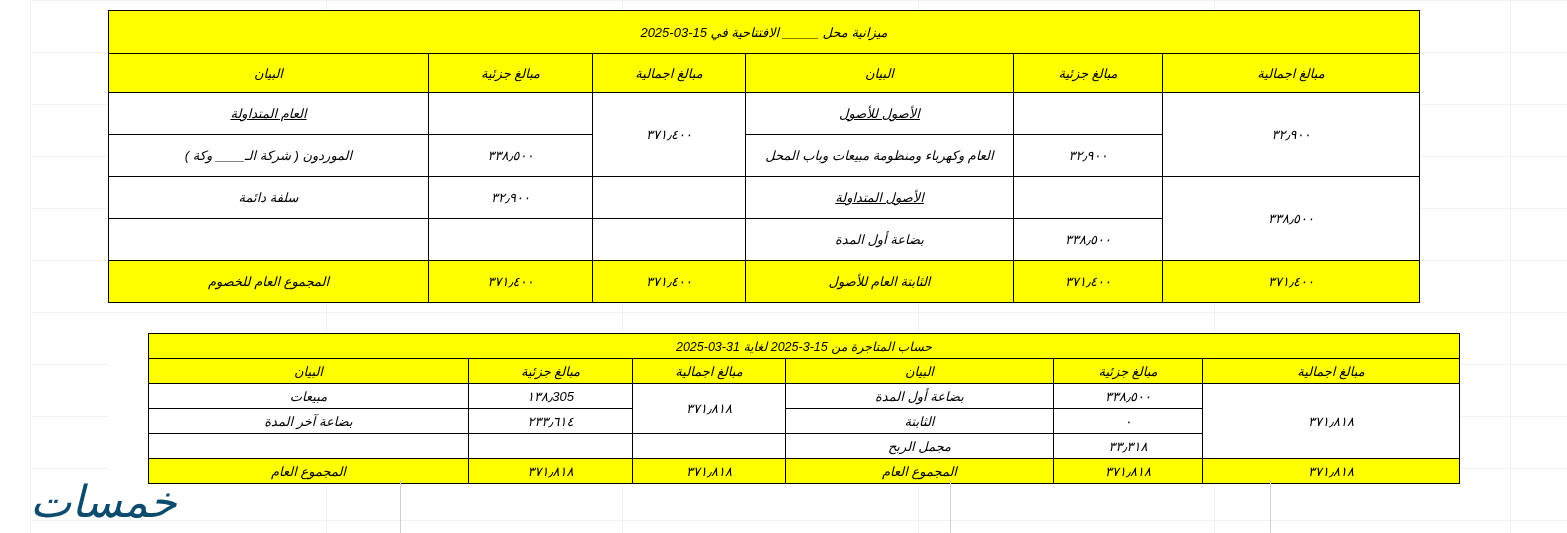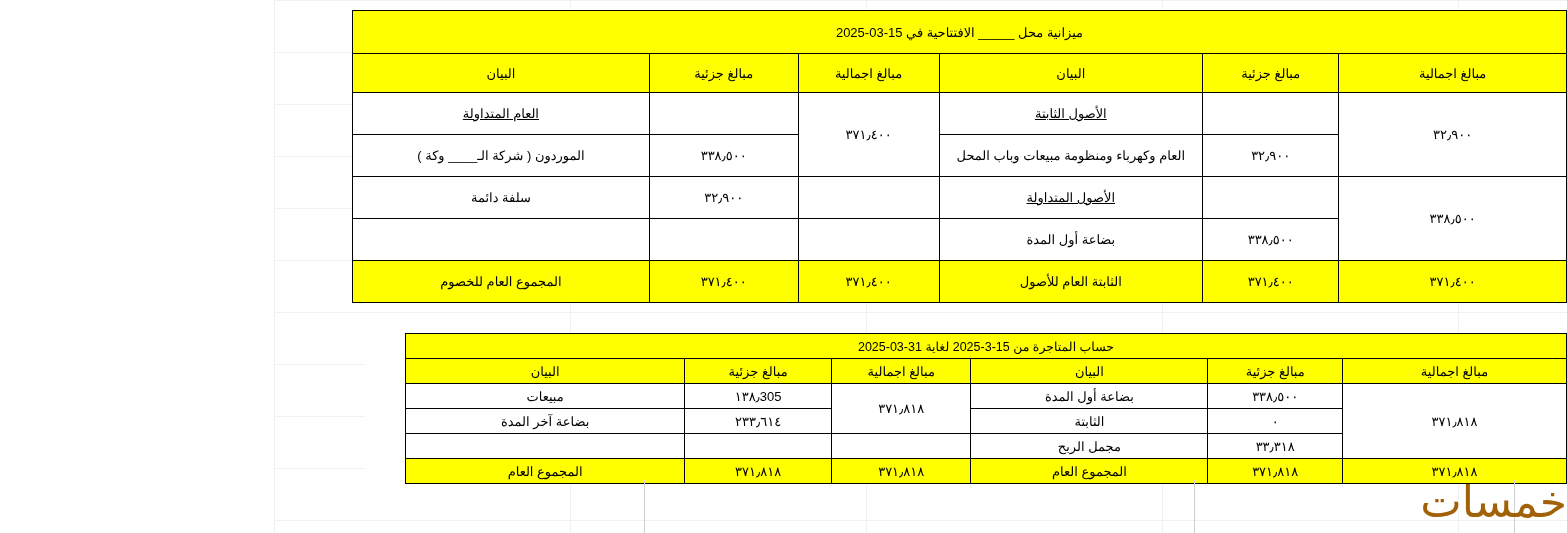--- a/index.html
+++ b/index.html
@@ -3,24 +3,25 @@
 <meta charset="utf-8">
 <style>
   html, body {
     margin: 0;
     padding: 0;
     background: #ffffff;
     font-family: "Liberation Sans", sans-serif;
   }
   .sheet {
     position: relative;
-    width: 1293px;
+    width: 1537px;
     height: 533px;
     background: #ffffff;
     overflow: hidden;
+    font-style: italic;
   }
   
   .bg-grid {
     position: absolute;
     inset: 0;
     background-image:
       linear-gradient(to right, #d9d9d9 1px, transparent 1px),
       linear-gradient(to bottom, #d9d9d9 1px, transparent 1px);
     background-size: 148px 26px;
     opacity: .55;
@@ -61,23 +62,23 @@
   .rtl-right { text-align: right; padding-right: 10px; }
   .num { font-size: 13px; letter-spacing: .2px; }
 
   
   .compact td { height: 20px; font-size: 12.5px; padding: 0 6px; }
   .compact .title-cell { height: 20px; font-size: 12.5px; }
   .watermark {
     position: absolute;
     left: 0; right: 0;
     bottom: 6px;
-    text-align: right;
+    text-align: left;
     font-size: 44px;
-    color: #a16207;
+    color: #0c4a6e;
     letter-spacing: 6px;
     pointer-events: none;
     user-select: none;
     font-family: "DejaVu Sans", sans-serif;
   }
   .vline {
     position: absolute;
     top: 0;
     bottom: 0;
     width: 1px;
@@ -109,21 +110,21 @@
           <td class="yellow hdr">مبالغ اجمالية</td>
           <td class="yellow hdr">مبالغ جزئية</td>
           <td class="yellow hdr">البيان</td>
           <td class="yellow hdr">مبالغ اجمالية</td>
           <td class="yellow hdr">مبالغ جزئية</td>
           <td class="yellow hdr">البيان</td>
         </tr>
         <tr class="row-tall">
           <td rowspan="2" class="num">٣٢٫٩٠٠</td>
           <td></td>
-          <td class="rtl-right underline-head">الأصول الثابتة</td>
+          <td class="rtl-right underline-head">الأصول للأصول</td>
           <td rowspan="2" class="num">٣٧١٫٤٠٠</td>
           <td></td>
           <td class="rtl-right underline-head">العام المتداولة</td>
         </tr>
         <tr class="row-tall">
           <td class="num">٣٢٫٩٠٠</td>
           <td class="rtl-right">العام وكهرباء ومنظومة مبيعات  وباب المحل</td>
           <td class="num">٣٣٨٫٥٠٠</td>
           <td class="rtl-right">الموردون ( شركة الـ____ وكة )</td>
         </tr>
@@ -147,21 +148,21 @@
           <td class="yellow num">٣٧١٫٤٠٠</td>
           <td class="yellow rtl-right">الثابتة العام للأصول</td>
           <td class="yellow num">٣٧١٫٤٠٠</td>
           <td class="yellow num">٣٧١٫٤٠٠</td>
           <td class="yellow rtl-right">المجموع العام للخصوم</td>
         </tr>
       </tbody>
     </table>
   </div>
 
-  <div class="tbl-wrap" style="left:91px; top:333px;padding-left:40px;">
+  <div class="tbl-wrap" style="left:78px; top:333px;padding-left:40px;">
     <table class="doc compact">
       <colgroup>
         <col style="width:257px">
         <col style="width:149px">
         <col style="width:268px">
         <col style="width:153px">
         <col style="width:164px">
         <col style="width:320px">
       </colgroup>
       <tbody>

